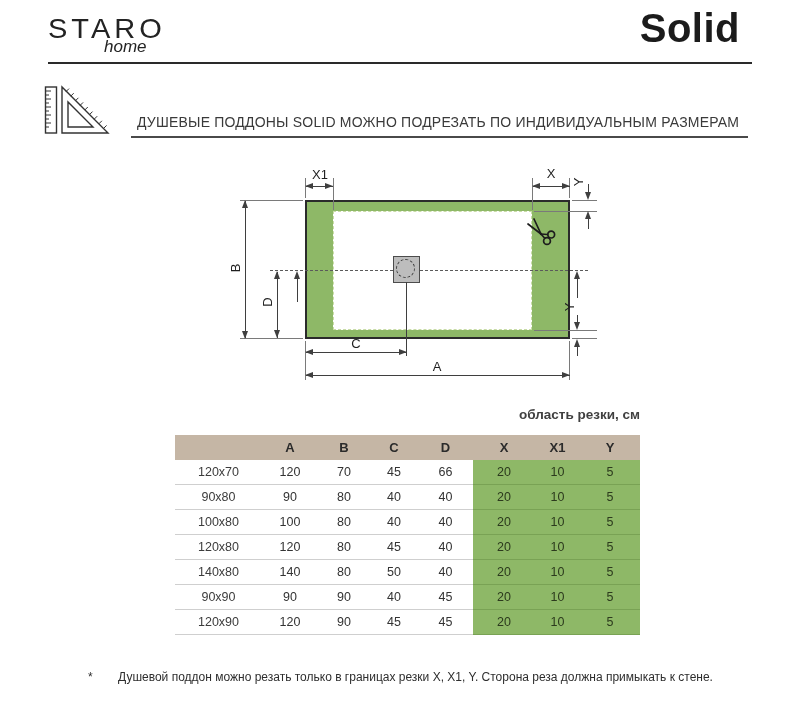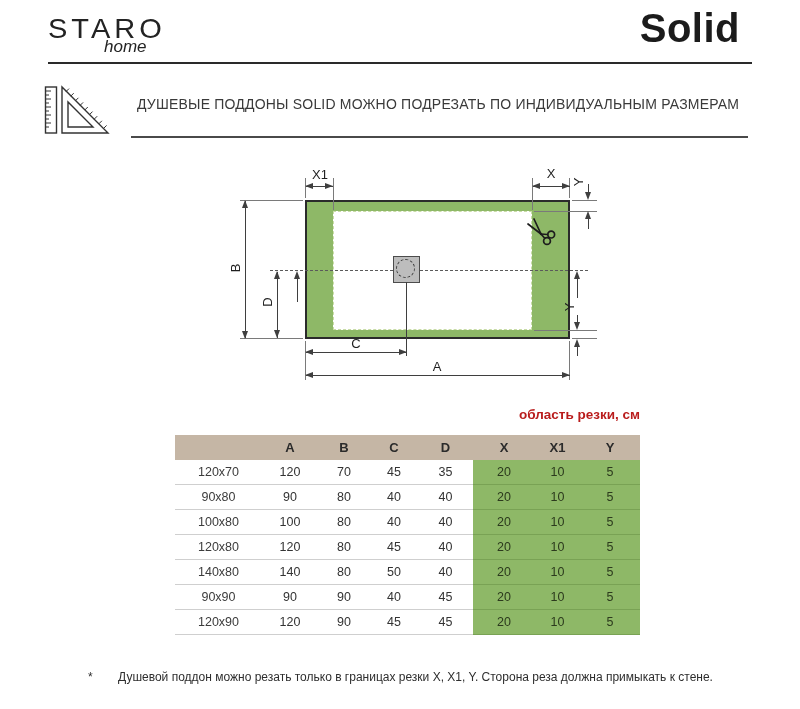--- a/index.html
+++ b/index.html
@@ -8,21 +8,21 @@
 
   
   .logo{position:absolute;left:48px;top:12px;}
   .logo-staro{font-size:29px;letter-spacing:4px;color:#232323;font-weight:400;transform:scaleY(.95);}
   .logo-home{font-style:italic;font-size:17px;color:#232323;margin:-8px 0 0 56px;}
   .product{position:absolute;right:60px;top:6px;font-size:40px;font-weight:700;color:#1b1b1b;letter-spacing:.5px;}
   .header-rule{position:absolute;left:48px;right:48px;top:62px;height:2px;background:#2a2a2a;}
 
   
   .intro-icon{position:absolute;left:44px;top:83px;}
-  .intro-heading{position:absolute;left:137px;top:96px;width:630px;font-size:14px;
+  .intro-heading{position:absolute;left:137px;top:114px;width:630px;font-size:14px;
                  letter-spacing:.2px;color:#3a3a3a;}
   .intro-rule{position:absolute;left:131px;top:136px;width:617px;height:2px;background:#4a4a4a;}
 
   
   .ln{position:absolute;background:#3f3f3f;}
   .ext{position:absolute;background:#7a7a7a;}
   .ar{position:absolute;width:0;height:0;}
   .ar.up{border-left:3px solid transparent;border-right:3px solid transparent;border-bottom:8px solid #3f3f3f;}
   .ar.down{border-left:3px solid transparent;border-right:3px solid transparent;border-top:8px solid #3f3f3f;}
   .ar.left{border-top:3px solid transparent;border-bottom:3px solid transparent;border-right:8px solid #3f3f3f;}
@@ -35,21 +35,21 @@
   .tray-inner{position:absolute;left:333px;top:211px;width:199px;height:119px;box-sizing:border-box;
         background:#fff;border:1px dashed #c8dca6;}
   .centerline{position:absolute;left:270px;top:270px;width:318px;height:0;border-top:1px dashed #5a5a5a;}
   .drain{position:absolute;left:393px;top:256px;width:27px;height:27px;box-sizing:border-box;
         background:#bdbdbd;border:1px solid #4c4c4c;}
   .drain-circle{margin:2px;width:19px;height:19px;box-sizing:border-box;border:1px dashed #3c3c3c;border-radius:50%;}
   .scissors{position:absolute;left:524px;top:217px;}
 
   
   .area-label{position:absolute;left:440px;top:407px;width:200px;text-align:right;
-              font-size:13.5px;font-weight:700;color:#b91c1c;}
+              font-size:13.5px;font-weight:700;color:#404040;}
   .size-table{position:absolute;left:175px;top:435px;border-collapse:collapse;table-layout:fixed;
               font-size:12.5px;color:#333;}
   .size-table th{background:var(--tan,#C5B6A5);height:23px;font-size:13px;font-weight:700;color:#2b2b2b;}
   .size-table td{height:22px;text-align:center;border-bottom:1px solid #cfcfcf;background:#fff;}
   .size-table td.green{background:var(--green,#8EB867);border-bottom:1px solid #79a254;color:#2c3a1d;}
   .size-table td.size{color:#3c3c3c;margin-top:48px;}
 
   
   .footnote{position:absolute;left:88px;top:670px;width:690px;display:flex;font-size:12px;color:#2e2e2e;}
   .footnote .mark{width:30px;}
@@ -206,21 +206,21 @@
           <th>X1</th>
           <th>Y</th>
         </tr>
       </thead>
     <tbody>
         <tr>
           <td class="size">120x70</td>
           <td>120</td>
           <td>70</td>
           <td>45</td>
-          <td>35</td>
+          <td>66</td>
           <td class="green">20</td>
           <td class="green">10</td>
           <td class="green">5</td>
         </tr>
         <tr>
           <td class="size">90x80</td>
           <td>90</td>
           <td>80</td>
           <td>40</td>
           <td>40</td>

